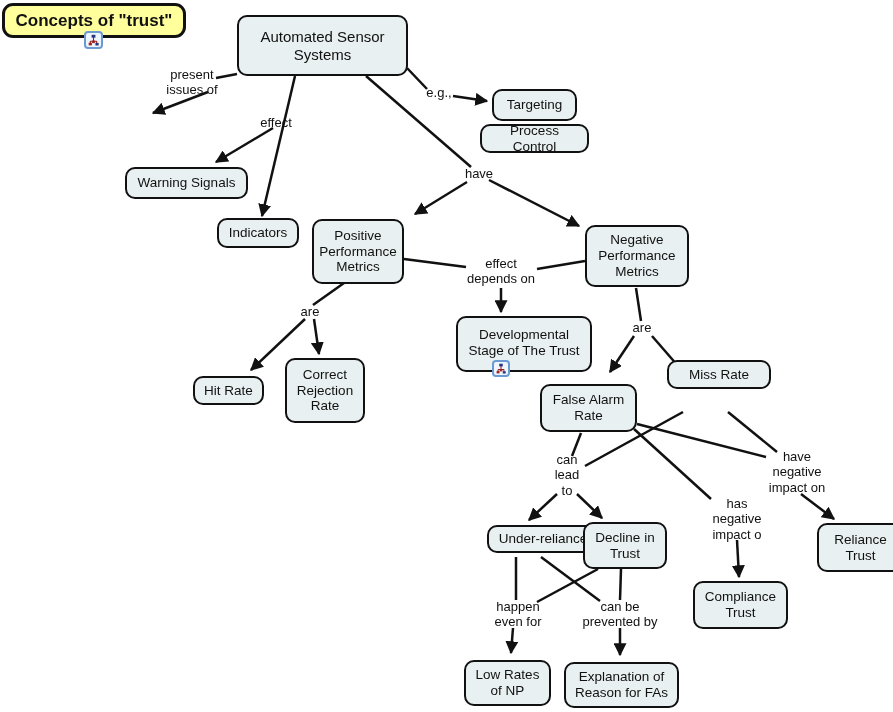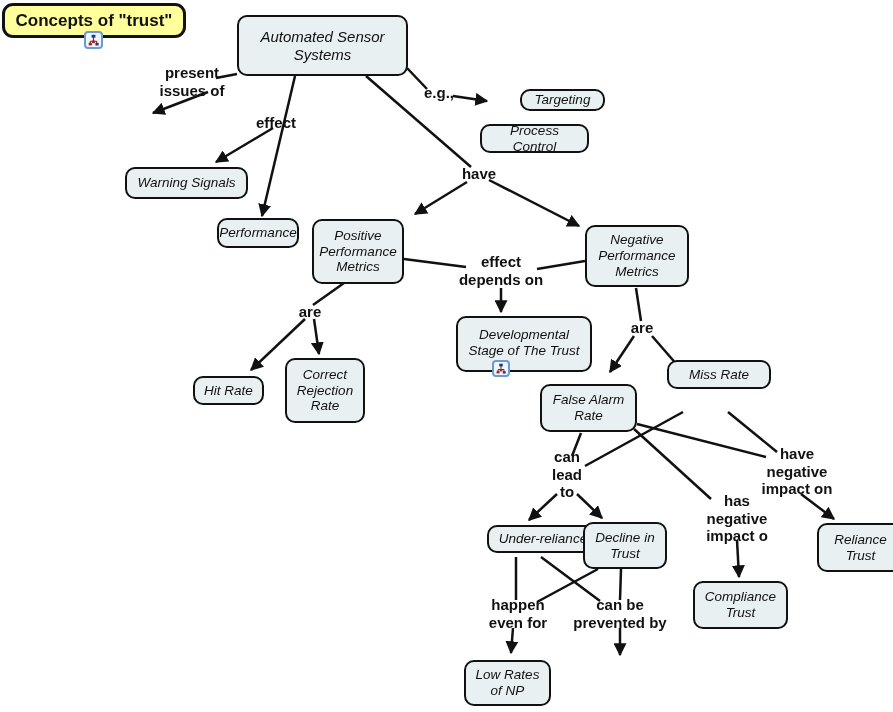--- a/index.html
+++ b/index.html
@@ -6,32 +6,32 @@
   .canvas{
     position:relative;width:893px;height:712px;background:#ffffff;overflow:hidden;
     font-family:"Liberation Sans","DejaVu Sans",sans-serif;color:#111111;
   }
   svg.wires{position:absolute;left:0;top:0;z-index:1;}
   svg.wires line{stroke:#111111;stroke-width:2.5;}
   .node{
     position:absolute;z-index:2;box-sizing:border-box;
     background:#e9f0f1;border:2.5px solid #111111;border-radius:10px;
     display:flex;align-items:center;justify-content:center;text-align:center;
-    font-size:13.5px;line-height:1.18;padding:2px 6px;font-style:italic;
+    font-size:13.5px;line-height:1.18;padding:2px 6px;
   }
   .node.big{font-size:15px;}
   .title-box{
     position:absolute;z-index:3;box-sizing:border-box;
     background:#ffff9c;border:3px solid #111111;border-radius:11px;
     display:flex;align-items:center;justify-content:center;
     font-size:17px;font-weight:bold;
   }
   .edge-label{
     position:absolute;z-index:2;transform:translate(-50%,-50%);
-    font-size:15px;font-weight:bold;line-height:1.18;
+    font-size:13px;font-weight:normal;line-height:1.18;
     white-space:pre-line;text-align:center;color:#111111;
   }
   .cmap-icon{
     position:absolute;z-index:4;box-sizing:border-box;width:19px;height:18px;
     background:#eef5fd;border:2px solid #6b9bd2;border-radius:4px;
     display:flex;align-items:center;justify-content:center;
   }
   .cmap-icon svg{display:block;}
 </style>
 </head>
@@ -101,24 +101,24 @@
     <svg width="13" height="12" viewBox="0 0 16 15">
       <path d="M8 4 v3 M4 9 h8 M4 9 v3 M8 7 v2 M12 9 v3" stroke="#8b2020" stroke-width="1.4" fill="none"></path>
       <rect x="5.6" y="1" width="4.8" height="3.6" fill="#27357e"></rect>
       <rect x="6.2" y="8.2" width="3.6" height="3.2" fill="#a02424"></rect>
       <rect x="2" y="11" width="4" height="3.2" fill="#a02424"></rect>
       <rect x="10.4" y="11.2" width="4" height="3.2" fill="#27357e"></rect>
     </svg>
   </div>
 
   <div class="node big" style="left:237px;top:15px;width:171px;height:61px">Automated Sensor Systems</div>
-  <div class="node" style="left:520px;top:89px;width:85px;height:22px">Targeting</div>
+  <div class="node" style="left:492px;top:89px;width:85px;height:32px">Targeting</div>
   <div class="node" style="left:480px;top:124px;width:109px;height:29px">Process Control</div>
   <div class="node" style="left:125px;top:167px;width:123px;height:32px">Warning Signals</div>
-  <div class="node" style="left:217px;top:218px;width:82px;height:30px">Performance</div>
+  <div class="node" style="left:217px;top:218px;width:82px;height:30px">Indicators</div>
   <div class="node" style="left:312px;top:219px;width:92px;height:65px">Positive Performance Metrics</div>
   <div class="node" style="left:585px;top:225px;width:104px;height:62px">Negative Performance Metrics</div>
   <div class="node" style="left:456px;top:316px;width:136px;height:56px;padding-bottom:4px">Developmental Stage of The Trust</div>
   <div class="cmap-icon" style="left:492px;top:360px;width:18px;height:17px">
     <svg width="12" height="11" viewBox="0 0 16 15">
       <path d="M8 4 v3 M4 9 h8 M4 9 v3 M8 7 v2 M12 9 v3" stroke="#8b2020" stroke-width="1.4" fill="none"></path>
       <rect x="5.6" y="1" width="4.8" height="3.6" fill="#27357e"></rect>
       <rect x="6.2" y="8.2" width="3.6" height="3.2" fill="#a02424"></rect>
       <rect x="2" y="11" width="4" height="3.2" fill="#a02424"></rect>
       <rect x="10.4" y="11.2" width="4" height="3.2" fill="#27357e"></rect>
@@ -126,20 +126,21 @@
   </div>
   <div class="node" style="left:193px;top:376px;width:71px;height:29px">Hit Rate</div>
   <div class="node" style="left:540px;top:384px;width:97px;height:48px">False Alarm Rate</div>
   <div class="node" style="left:285px;top:358px;width:80px;height:65px">Correct Rejection Rate</div>
   <div class="node" style="left:667px;top:360px;width:104px;height:29px">Miss Rate</div>
   <div class="node" style="left:487px;top:525px;width:112px;height:28px">Under-reliance</div>
   <div class="node" style="left:583px;top:522px;width:84px;height:47px">Decline in Trust</div>
   <div class="node" style="left:693px;top:581px;width:95px;height:48px">Compliance Trust</div>
   <div class="node" style="left:817px;top:523px;width:87px;height:49px">Reliance Trust</div>
   <div class="node" style="left:464px;top:660px;width:87px;height:46px">Low Rates of NP</div>
+  <div class="node" style="left:564px;top:662px;width:115px;height:46px">Explanation of Reason for FAs</div>
 
   <div class="edge-label" style="left:192px;top:82px">present
 issues of</div>
   <div class="edge-label" style="left:276px;top:123px">effect</div>
   <div class="edge-label" style="left:439px;top:93px">e.g.,</div>
   <div class="edge-label" style="left:479px;top:174px">have</div>
   <div class="edge-label" style="left:501px;top:271px">effect
 depends on</div>
   <div class="edge-label" style="left:310px;top:312px">are</div>
   <div class="edge-label" style="left:642px;top:328px">are</div>

